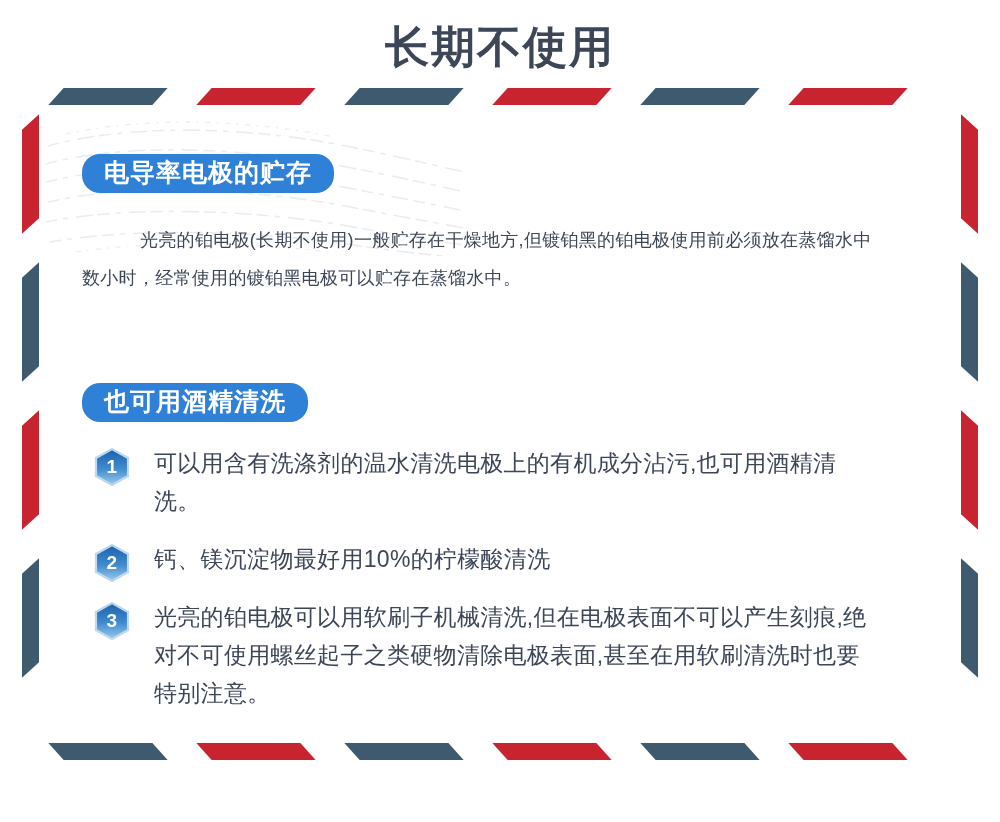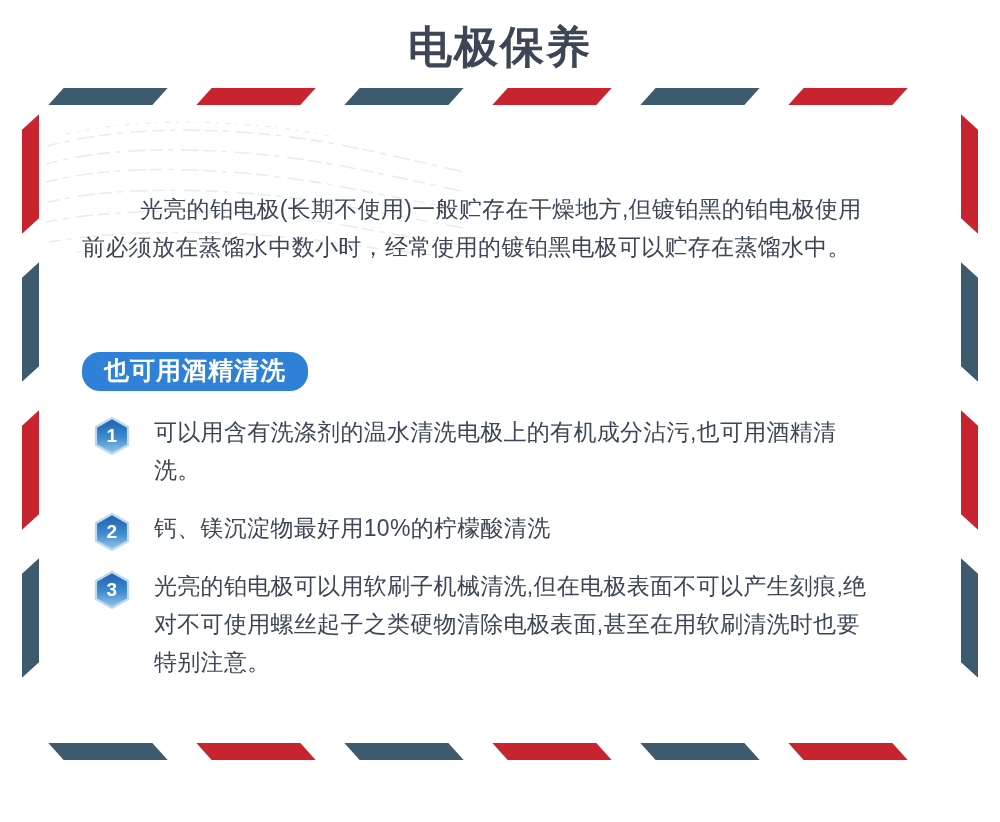--- a/index.html
+++ b/index.html
@@ -86,22 +86,22 @@
     font-size: 25px;
     font-weight: bold;
     line-height: 33px;
     padding: 2px 22px 4px 22px;
     border-radius: 18px;
     letter-spacing: 1px;
     white-space: nowrap;
   }
 
   .para {
-    margin-top: 36px;
-    font-size: 23px;
+    margin-top: 28px;
+    font-size: 18px;
     line-height: 38px;
     color: #3c4656;
     text-indent: 58px;
     width: 790px;
     letter-spacing: .3px;
   }
 
   .section-gap { height: 86px; }
 
   .list { margin-top: 22px; }
@@ -134,21 +134,21 @@
     font-size: 19px;
     font-weight: bold;
     color: #ffffff;
   }
 </style>
 </head>
 <body>
 
 <div id="page">
 
-  <div id="title">电极保养</div>
+  <div id="title">长期不使用</div>
 
   <div id="envelope">
 
     <div class="top" id="stripes-top">
         <div class="stripe-h" style="background: rgb(61, 90, 110); left: 34px; top: 0px;"></div>
         <div class="stripe-h" style="background: rgb(200, 36, 47); left: 182px; top: 0px;"></div>
         <div class="stripe-h" style="background: rgb(61, 90, 110); left: 330px; top: 0px;"></div>
         <div class="stripe-h" style="background: rgb(200, 36, 47); left: 478px; top: 0px;"></div>
         <div class="stripe-h" style="background: rgb(61, 90, 110); left: 626px; top: 0px;"></div>
         <div class="stripe-h" style="background: rgb(200, 36, 47); left: 774px; top: 0px;"></div>
@@ -185,20 +185,21 @@
       </g>
       <g fill="none" stroke="#b9c2cc" stroke-width="1.2" stroke-dasharray="5 6 2 7">
         <path d="M20,28 C100,10 200,14 284,30"></path>
         <path d="M30,146 C110,134 210,136 290,147"></path>
       </g>
     </svg>
 
     <div id="content">
 
       <div>
+        <div class="badge">电导率电极的贮存</div>
         <div class="para">光亮的铂电极(长期不使用)一般贮存在干燥地方,但镀铂黑的铂电极使用前必须放在蒸馏水中数小时，经常使用的镀铂黑电极可以贮存在蒸馏水中。</div>
       </div>
 
       <div class="section-gap"></div>
 
       <div>
         <div class="badge">也可用酒精清洗</div>
 
         <div class="list">
 

